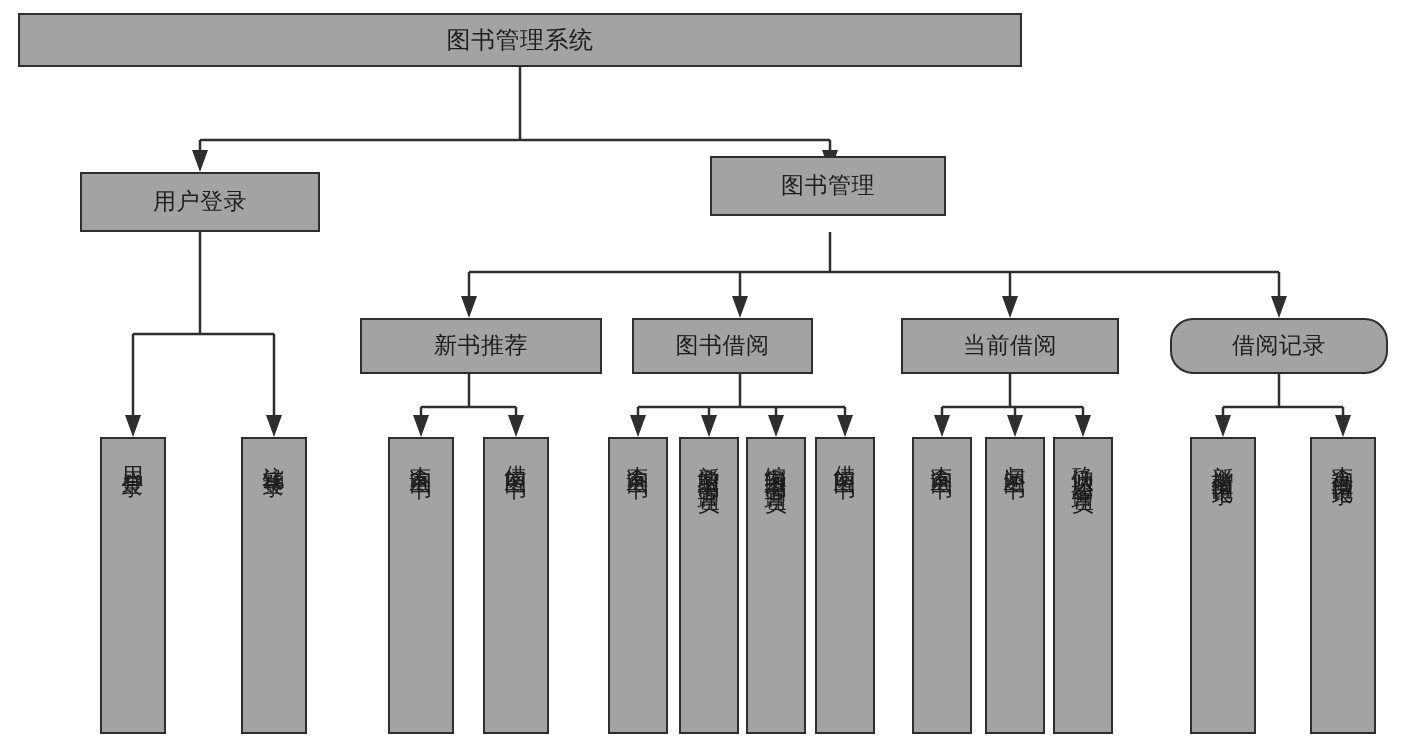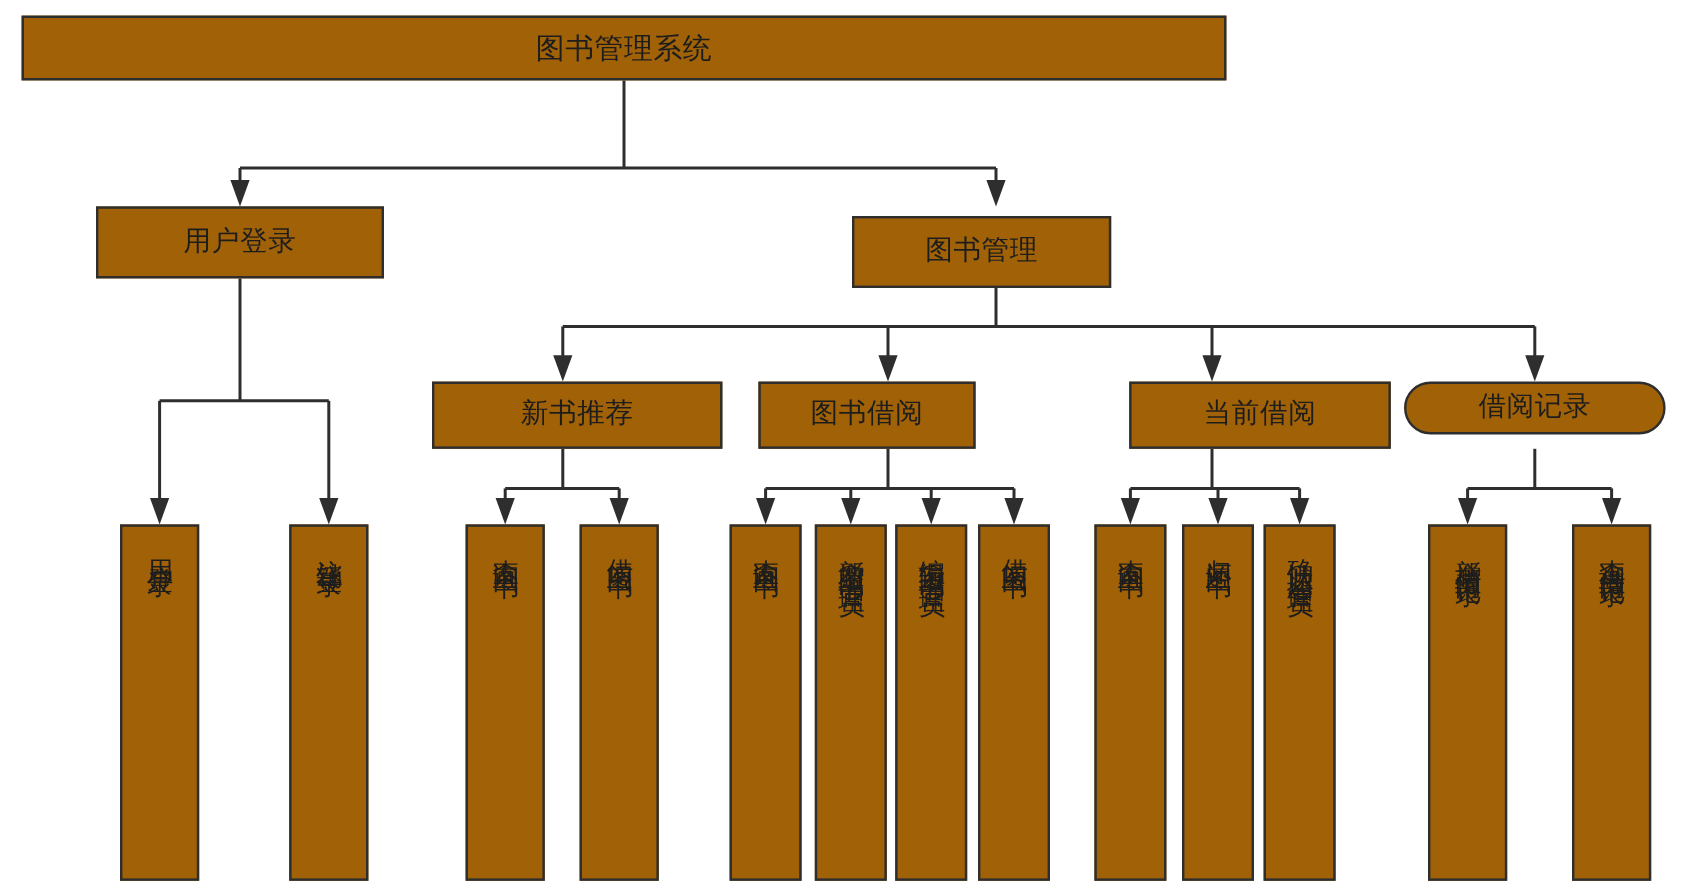--- a/index.html
+++ b/index.html
@@ -23,21 +23,21 @@
     position: absolute;
     left: 0;
     top: 0;
     width: 1405px;
     height: 747px;
     pointer-events: none;
   }
   .node {
     position: absolute;
     box-sizing: border-box;
-    background: #a16207;
+    background: #a3a3a3;
     border: 2.5px solid #2e2e2e;
     display: flex;
     align-items: center;
     justify-content: center;
     overflow: hidden;
   }
   .node .label {
     color: #1d1d1d;
     line-height: 1.18;
     text-align: center;
@@ -130,33 +130,33 @@
       <line x1="1343" y1="407" x2="1343" y2="417" stroke="#2e2e2e" stroke-width="2.5"></line>
       <path d="M 1335 415 L 1351 415 L 1343 437 Z" fill="#2e2e2e"></path>
     </svg>
   <div id="node-layer">
       <div class="node horiz root" style="left: 18px; top: 13px; width: 1004px; height: 54px; border-color: rgb(46, 46, 46);">
         <span class="label" style="color: rgb(29, 29, 29);">图书管理系统</span>
       </div>
       <div class="node horiz" style="left: 80px; top: 172px; width: 240px; height: 60px; border-color: rgb(46, 46, 46);">
         <span class="label" style="color: rgb(29, 29, 29);">用户登录</span>
       </div>
-      <div class="node horiz" style="left: 710px; top: 180px; width: 216px; height: 60px; border-color: rgb(46, 46, 46);">
+      <div class="node horiz" style="left: 710px; top: 156px; width: 236px; height: 60px; border-color: rgb(46, 46, 46);">
         <span class="label" style="color: rgb(29, 29, 29);">图书管理</span>
       </div>
       <div class="node horiz" style="left: 360px; top: 318px; width: 242px; height: 56px; border-color: rgb(46, 46, 46);">
         <span class="label" style="color: rgb(29, 29, 29);">新书推荐</span>
       </div>
       <div class="node horiz" style="left: 632px; top: 318px; width: 181px; height: 56px; border-color: rgb(46, 46, 46);">
         <span class="label" style="color: rgb(29, 29, 29);">图书借阅</span>
       </div>
-      <div class="node horiz" style="left: 901px; top: 318px; width: 218px; height: 56px; border-color: rgb(46, 46, 46); margin-left: 40px;">
+      <div class="node horiz" style="left: 901px; top: 318px; width: 218px; height: 56px; border-color: rgb(46, 46, 46);">
         <span class="label" style="color: rgb(29, 29, 29);">当前借阅</span>
       </div>
-      <div class="node horiz" style="left: 1170px; top: 318px; width: 218px; height: 44px; border-color: rgb(46, 46, 46); border-radius: 23px;">
+      <div class="node horiz" style="left: 1170px; top: 318px; width: 218px; height: 56px; border-color: rgb(46, 46, 46); border-radius: 23px;">
         <span class="label" style="color: rgb(29, 29, 29);">借阅记录</span>
       </div>
       <div class="node vert" style="left: 100px; top: 437px; width: 66px; height: 297px; border-color: rgb(46, 46, 46);">
         <span class="label" style="color: rgb(29, 29, 29);">用户登录</span>
       </div>
       <div class="node vert" style="left: 241px; top: 437px; width: 66px; height: 297px; border-color: rgb(46, 46, 46);">
         <span class="label" style="color: rgb(29, 29, 29);">注销登录</span>
       </div>
       <div class="node vert" style="left: 388px; top: 437px; width: 66px; height: 297px; border-color: rgb(46, 46, 46);">
         <span class="label" style="color: rgb(29, 29, 29);">查询图书</span>

